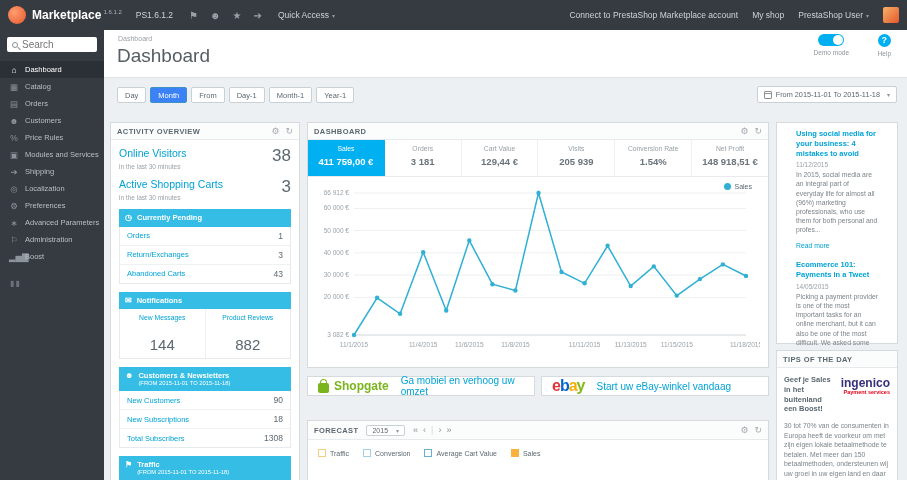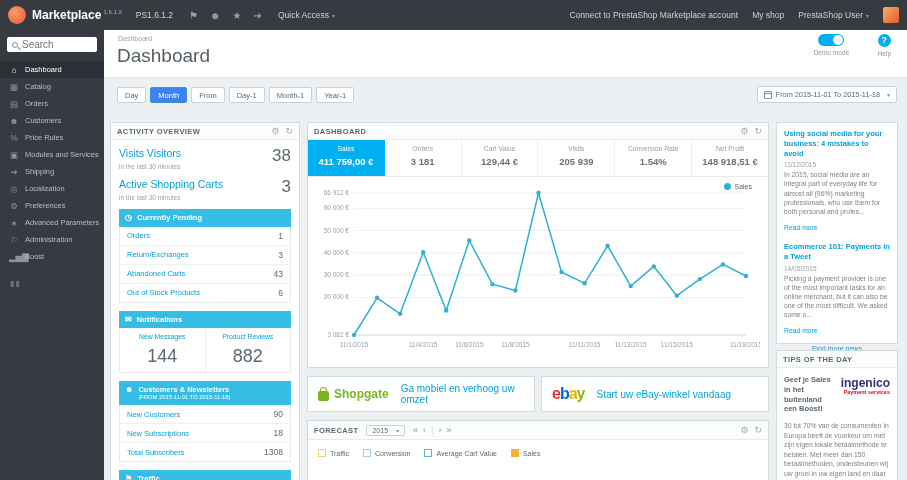--- a/index.html
+++ b/index.html
@@ -68,38 +68,38 @@
   .bar-icon{font-size:8px;flex:0 0 auto}
   .rowsbox{border:1px solid #e6eaec;border-top:0;margin-bottom:8px}
   .arow{display:flex;justify-content:space-between;align-items:center;padding:4px 7px;border-bottom:1px solid #eef1f2;font-size:7.5px}
   .arow:last-child{border-bottom:0}
   .arow a{color:#00a3d6;text-decoration:none}
   .arow .aval{color:#5b6870;font-size:8.5px}
   .notif-cols{display:flex;border:1px solid #e6eaec;border-top:0;margin-bottom:8px}
   .ncol{flex:1;text-align:center;padding:5px 2px}
   .ncol:first-child{border-right:1px solid #eef1f2}
   .ncol a{font-size:6.8px;color:#00a3d6;text-decoration:none;display:block}
-  .ncol .nval{font-size:18px;color:#5b6870;margin-top:6px}
+  .ncol .nval{font-size:15px;color:#5b6870;margin-top:15px}
 
   
   #dashpanel{left:307px;top:122px;width:462px;height:246px}
   .kpis{display:flex;height:37px;border-bottom:1px solid #e8ebed}
   .kpi{flex:1;text-align:center;padding-top:5px;border-right:1px solid #eef0f2;cursor:pointer}
   .kpi:last-child{border-right:0}
   .kpi .klabel{font-size:6.8px;color:#98a1a7}
   .kpi .kval{font-size:9.5px;color:#6a737a;font-weight:bold;margin-top:4px;white-space:nowrap}
   .kpi.selected{background:#00b0f0;border-color:#00b0f0}
   .kpi.selected .klabel,.kpi.selected .kval{color:#fff}
   .chart-wrap{position:relative;height:190px}
   svg text.ax{font-size:6.5px;fill:#9aa3a9}
   .chart-legend{position:absolute;right:16px;top:6px;font-size:7px;color:#5b6870;display:flex;align-items:center;gap:3px}
   .legend-dot{width:7px;height:7px;border-radius:50%;background:#2fb0d4}
 
   
-  .promo{position:absolute;height:36px;background:#fff;border:1px solid #d5dadd;display:flex;align-items:center;padding:0 10px;gap:12px}
+  .promo{position:absolute;height:20px;background:#fff;border:1px solid #d5dadd;display:flex;align-items:center;padding:0 10px;gap:12px}
   #shopgate{left:307px;top:376px;width:228px}
   #ebaybox{left:541px;top:376px;width:228px}
   .promo a{font-size:10px;color:#00a3d6;text-decoration:none}
   .sg-logo{display:flex;align-items:center;gap:5px;color:#7ab51d;font-weight:bold;font-size:12px}
   .sg-bag{width:11px;height:10px;background:#7ab51d;border-radius:2px;position:relative;margin-top:4px}
   .sg-bag::before{content:"";position:absolute;left:2px;top:-4px;width:5px;height:5px;border:1.5px solid #7ab51d;border-bottom:0;border-radius:4px 4px 0 0}
   .ebay-logo{font-size:16px;font-weight:bold;letter-spacing:-1px}
   .ebay-e{color:#e53238}.ebay-b{color:#0064d2}.ebay-a{color:#f5af02}.ebay-y{color:#86b817}
 
   
@@ -108,21 +108,21 @@
   .year-select{border:1px solid #c8d1d6;border-radius:2px;font-size:7px;color:#5b6870;padding:1px 5px;display:flex;gap:5px;align-items:center;background:#fff;cursor:pointer}
   .fc-nav{color:#8d959b;font-size:9px;display:flex;gap:5px;align-items:center}
   .fc-nav span{cursor:pointer}
   .fc-div{color:#d5dadd}
   .fc-legend{display:flex;gap:14px;padding:9px 10px;font-size:7px;color:#5b6870}
   .fc-item{display:flex;align-items:center;gap:4px;cursor:pointer}
   .swatch{display:inline-block;width:8px;height:8px;border:1px solid #c8d1d6;background:#fff}
 
   
   #news{left:776px;top:122px;width:122px;height:222px}
-  .news-body{padding:6px 7px}
+  .news-body{padding:6px 19px}
   .news-art{margin-bottom:8px}
   .news-title{font-size:7.5px;font-weight:bold;color:#00a3d6;text-decoration:none;display:block;line-height:1.3}
   .news-date{font-size:6.5px;color:#9aa1a7;margin:3px 0 2px}
   .news-text{font-size:6.8px;color:#7b848a;line-height:1.35}
   .read-more{font-size:6.8px;color:#00a3d6;text-decoration:none}
   .find-more{display:block;text-align:center;font-size:7px;color:#00a3d6;margin-top:6px;text-decoration:none}
 
   
   #tips{left:776px;top:350px;width:122px;height:300px}
   .tips-body{padding:7px}
@@ -243,21 +243,21 @@
   <div class="panel" id="activity">
     <div class="panel-head">
       <span class="ph-title">ACTIVITY OVERVIEW</span>
       <span class="ph-icons">
         <span>⚙</span>
         <span>↻</span>
       </span>
     </div>
     <div class="act-body">
       <div class="metric">
-        <a href="#">Visits Visitors</a>
+        <a href="#">Online Visitors</a>
         <span class="mval">38</span>
       </div>
       <div class="msub">in the last 30 minutes</div>
       <div class="metric">
         <a href="#">Active Shopping Carts</a>
         <span class="mval">3</span>
       </div>
       <div class="msub">in the last 30 minutes</div>
 
       <div class="cyanbar">
@@ -269,24 +269,20 @@
             <a href="#">Orders</a>
             <span class="aval">1</span>
           </div>
         <div class="arow">
             <a href="#">Return/Exchanges</a>
             <span class="aval">3</span>
           </div>
         <div class="arow">
             <a href="#">Abandoned Carts</a>
             <span class="aval">43</span>
-          </div>
-        <div class="arow">
-            <a href="#">Out of Stock Products</a>
-            <span class="aval">6</span>
           </div>
       </div>
 
       <div class="cyanbar">
         <span class="bar-icon">✉</span>
         <span>Notifications</span>
       </div>
       <div class="notif-cols">
         <div class="ncol">
             <a href="#">New Messages</a>

